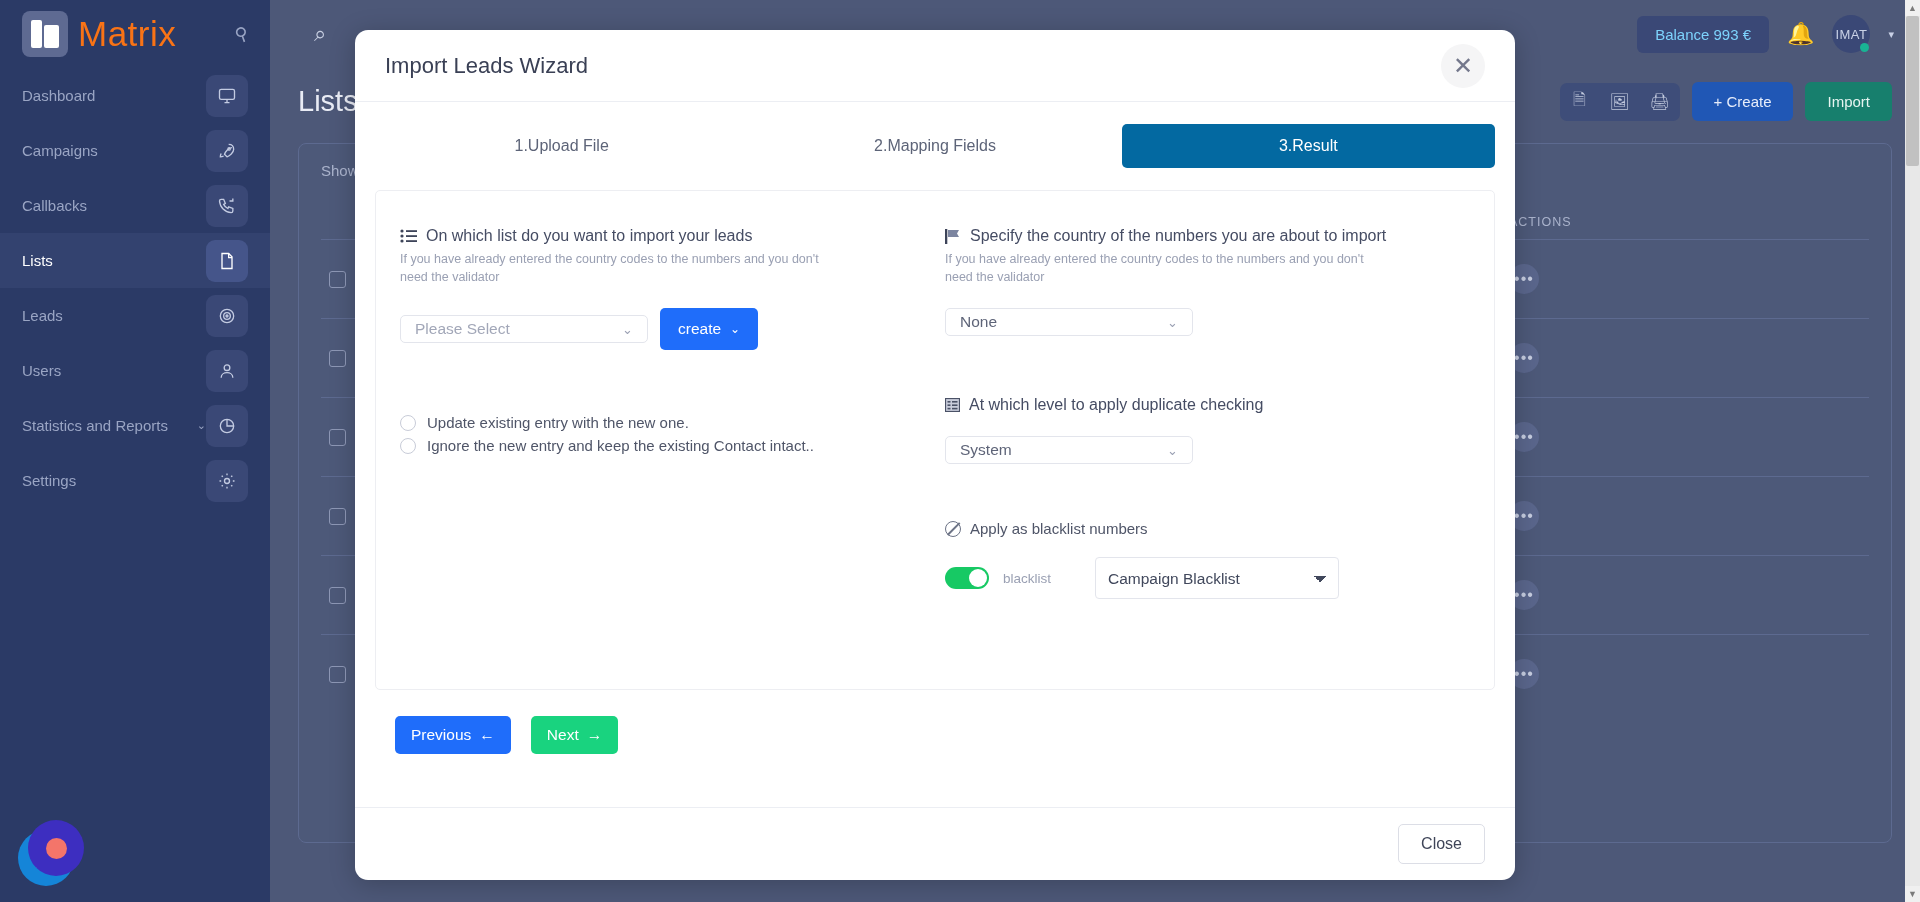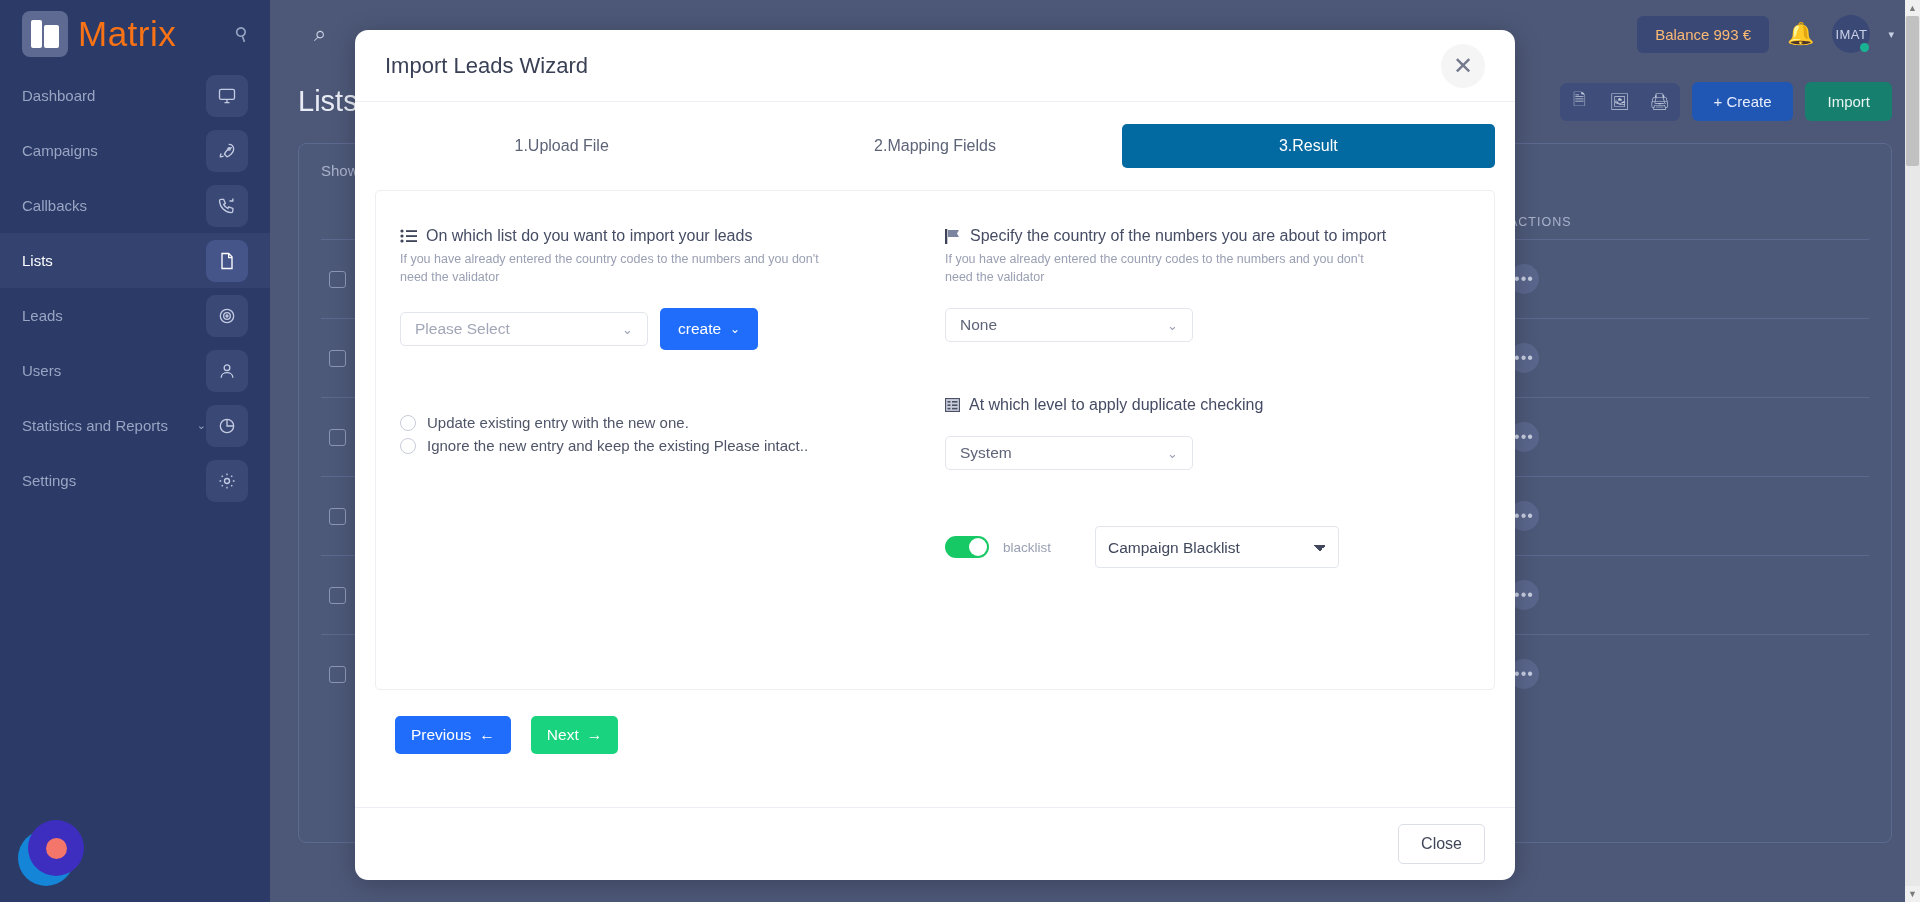--- a/index.html
+++ b/index.html
@@ -55,21 +55,21 @@
   .sb-item.active .sb-icon { background: #45558a; color: #fff; }
   .sb-icon svg { width: 20px; height: 20px; fill: none; stroke: currentColor; stroke-width: 1.6; }
 
   .topbar {
     position: absolute; left: 270px; top: 0; right: 0; height: 68px;
     background: #4d5878; display: flex; align-items: center; padding: 0 26px;
   }
   .tb-search { color: #c8cfe2; font-size: 22px; margin-left: 18px; }
   .tb-right { margin-left: auto; display: flex; align-items: center; gap: 18px; }
   .tb-balance {
-    background: #3a4876; color: #fdba74; font-size: 15px;
+    background: #3a4876; color: #7dd3fc; font-size: 15px;
     padding: 10px 18px; border-radius: 6px;
   }
   .tb-bell { color: #d2d8ea; font-size: 22px; }
   .tb-avatar {
     width: 38px; height: 38px; border-radius: 50%; background: #3a4876;
     color: #c9d1e6; font-size: 13px; display: flex; align-items: center;
     justify-content: center; position: relative; letter-spacing: .5px;
   }
   .tb-avatar .dot {
     position: absolute; right: 1px; bottom: 1px; width: 9px; height: 9px;
@@ -191,21 +191,21 @@
   .fld-title {
     font-size: 16px; color: #454c63; display: flex; align-items: center; gap: 9px;
   }
   .fld-title .ic { flex: none; display: inline-flex; }
   .fld-sub {
     font-size: 12.5px; color: #9aa0b3; margin-top: 5px; max-width: 430px;
     line-height: 1.45;
   }
   .row-inline { display: flex; align-items: center; gap: 12px; margin-top: 22px; }
   .sel {
-    height: 34px; border: 1px solid #e3e5ec; border-radius: 5px; background: #fff;
+    height: 28px; border: 1px solid #e3e5ec; border-radius: 5px; background: #fff;
     display: flex; align-items: center; padding: 0 14px; font-size: 15.5px;
     color: #5e6478; position: relative;
   }
   .sel .chev { margin-left: auto; color: #9aa0b3; font-size: 13px; }
   .sel.placeholder { color: #a2a7b8; }
   .sel.w-list { width: 248px; }
   .sel.w-country { width: 248px; }
   .sel.w-level { width: 248px; }
   .btn-create-dd {
     background: #1f6dfa; color: #fff; font-size: 15.5px; height: 42px;
@@ -567,21 +567,21 @@
       </div>
 
       <div>
         <div class="radio-list">
           <label class="radio-row">
             <span class="radio"></span>
             <span>Update existing entry with the new one.</span>
           </label>
           <label class="radio-row">
             <span class="radio"></span>
-            <span>Ignore the new entry and keep the existing Please intact..</span>
+            <span>Ignore the new entry and keep the existing Contact intact..</span>
           </label>
         </div>
       </div>
 
       <div>
         <div class="fld-title">
           <span class="ic">
             <svg width="15" height="14" viewBox="0 0 15 14">
                 <rect x="0.5" y="0.5" width="14" height="13" fill="#c9cddb" stroke="#4a5166" stroke-width="1.2"></rect>
                 <rect x="2.5" y="3" width="3" height="1.6" fill="#4a5166"></rect>
@@ -595,20 +595,24 @@
           <span>At which level to apply duplicate checking</span>
         </div>
         <div class="row-inline">
           <div class="sel w-level">
             <span>System</span>
             <span class="chev">⌄</span>
           </div>
         </div>
 
         <div style="margin-top:56px">
+          <div class="blk-title">
+            <span class="circle-slash"></span>
+            <span>Apply as blacklist numbers</span>
+          </div>
           <div class="blk-row">
             <div class="toggle"></div>
             <span class="toggle-label">blacklist</span>
             <select class="native-sel">
               <option>Campaign Blacklist</option>
               <option>System Blacklist</option>
             </select>
           </div>
         </div>
       </div>

